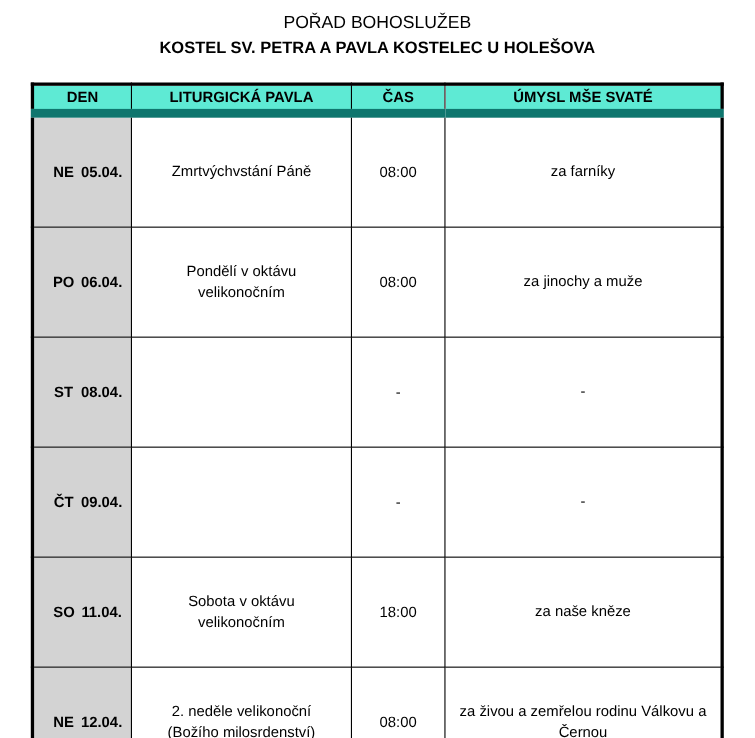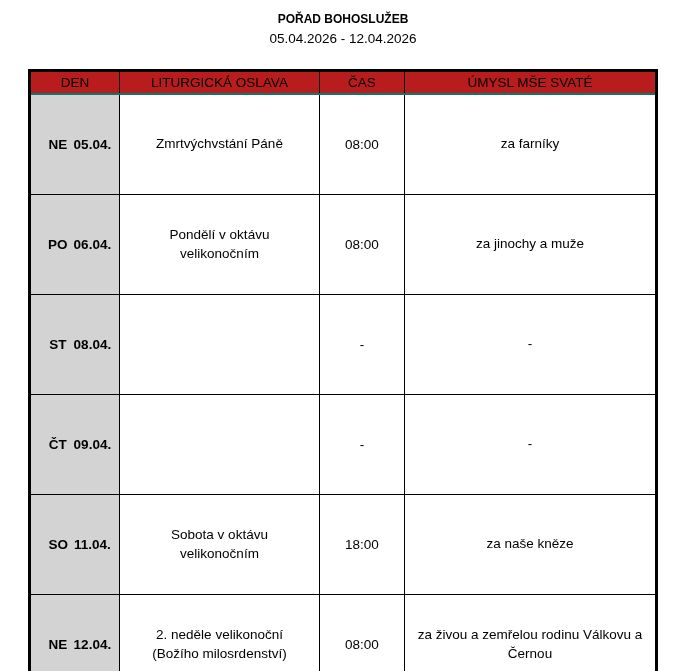--- a/index.html
+++ b/index.html
@@ -12,22 +12,22 @@
   .page {
     width: 686px;
     min-height: 671px;
     box-sizing: border-box;
     padding-top: 12px;
   }
   .bulletin-header {
     text-align: center;
   }
   .title {
-    font-size: 12px;
-    font-weight: bold;
+    font-size: 16px;
+    font-weight: normal;
     margin: 0 0 5px 0;
   }
   .subtitle {
     font-size: 15px;
     font-weight: bold;
     margin: 0 0 7px 0;
   }
   .daterange {
     font-size: 13.5px;
     margin: 0;
@@ -43,25 +43,25 @@
   col.c-day { width: 90px; }
   col.c-cel { width: 200px; }
   col.c-time { width: 85px; }
   col.c-int { width: 252px; }
   .schedule th, .schedule td {
     border: 1px solid #000000;
     vertical-align: middle;
     overflow: hidden;
   }
   .schedule thead th {
-    background: #b91c1c;
+    background: #5eead4;
     height: 21px;
-    font-weight: normal;
+    font-weight: bold;
     text-align: center;
-    border-bottom: 2px solid #0f766e;
+    border-bottom: 8px solid #0f766e;
     padding: 0 2px;
   }
   .schedule tbody td {
     height: 67px;
     text-align: center;
   }
   td.day-cell {
     background: #d3d3d3;
     font-weight: bold;
     text-align: left;
@@ -88,34 +88,34 @@
     line-height: 1.35;
   }
 </style>
 </head>
 <body>
 
 <div class="page">
 
   <div class="bulletin-header">
     <p class="title">POŘAD BOHOSLUŽEB</p>
-    <p class="daterange">05.04.2026 - 12.04.2026</p>
+    <p class="subtitle">KOSTEL SV. PETRA A PAVLA KOSTELEC U HOLEŠOVA</p>
   </div>
 
   <table class="schedule">
     <colgroup>
       <col class="c-day">
         <col class="c-cel">
         <col class="c-time">
         <col class="c-int">
     </colgroup>
     <thead>
       <tr>
         <th>DEN</th>
-        <th>LITURGICKÁ OSLAVA</th>
+        <th>LITURGICKÁ PAVLA</th>
         <th>ČAS</th>
         <th>ÚMYSL MŠE SVATÉ</th>
       </tr>
     </thead>
     <tbody>
 
       <tr>
         <td class="day-cell">
           <span class="day-abbr">NE</span>
           <span class="day-date">05.04.</span>

